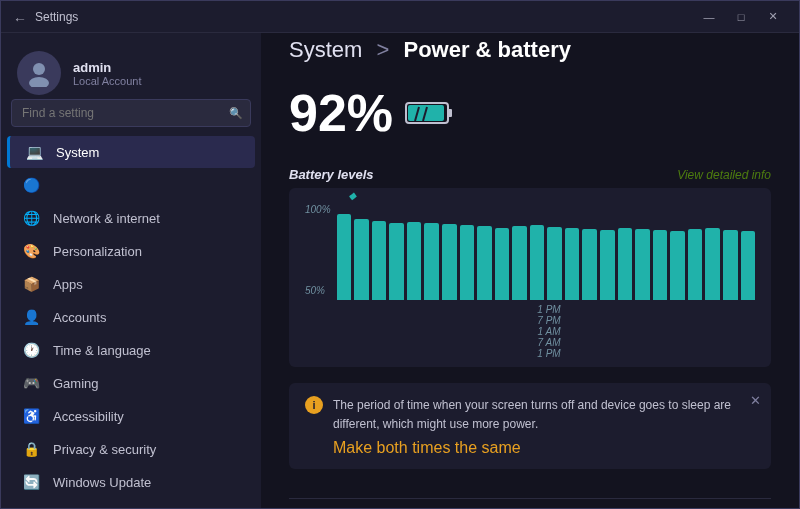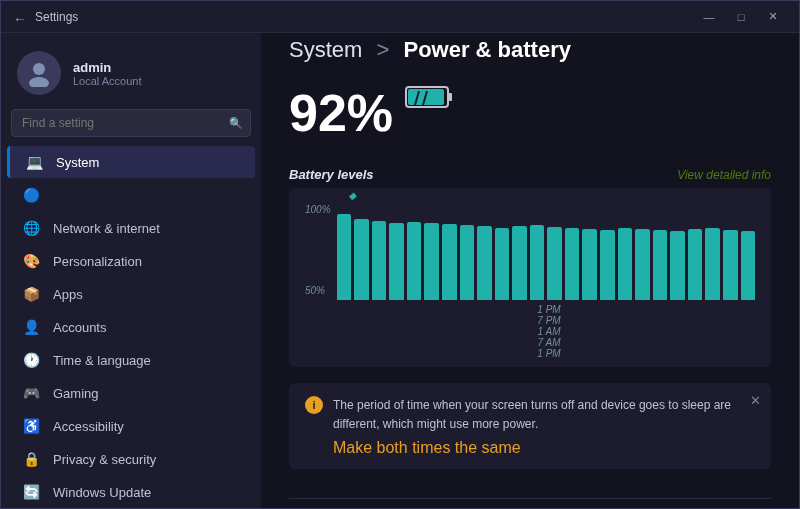--- a/index.html
+++ b/index.html
@@ -71,21 +71,21 @@
       background: #1c1c2e;
       display: flex;
       flex-direction: column;
       flex-shrink: 0;
       padding: 8px 0;
       overflow-y: auto;
     }
     .user-section {
       display: flex;
       align-items: center;
-      padding: 10px 16px 14px;
+      padding: 10px 16px 4px;
       gap: 12px;
     }
     .user-avatar {
       width: 44px;
       height: 44px;
       border-radius: 50%;
       background: #3a3a5c;
       display: flex;
       align-items: center;
       justify-content: center;
@@ -158,21 +158,21 @@
       font-weight: 400;
     }
     .breadcrumb .separator { color: #8080a0; margin: 0 8px; }
     .breadcrumb .current { font-weight: 700; color: #ffffff; }
 
     .battery-percentage {
       font-size: 52px;
       font-weight: 700;
       color: #ffffff;
       display: flex;
-      align-items: flex-start;
+      align-items: center;
       gap: 12px;
       margin-bottom: 24px;
     }
     .battery-icon {
       display: inline-flex;
       align-items: center;
     }
 
     .chart-section {
       margin-bottom: 16px;

